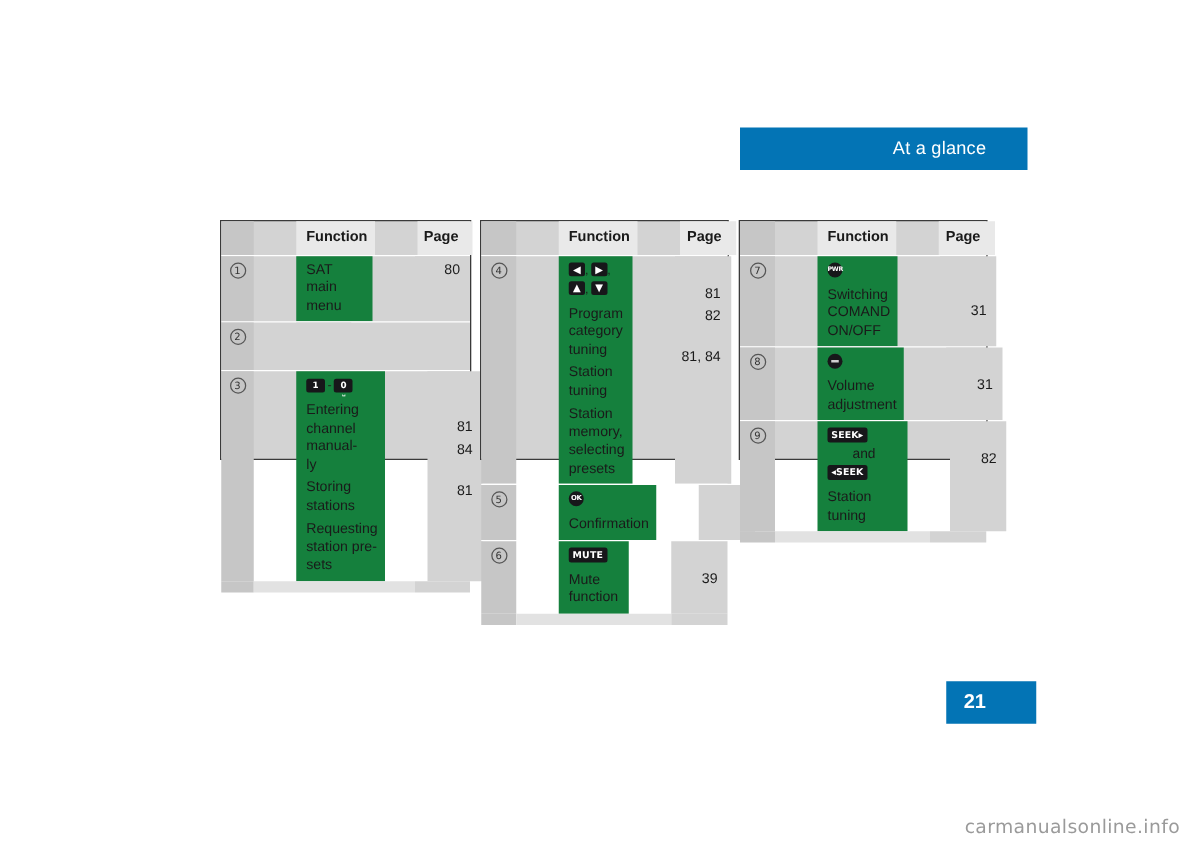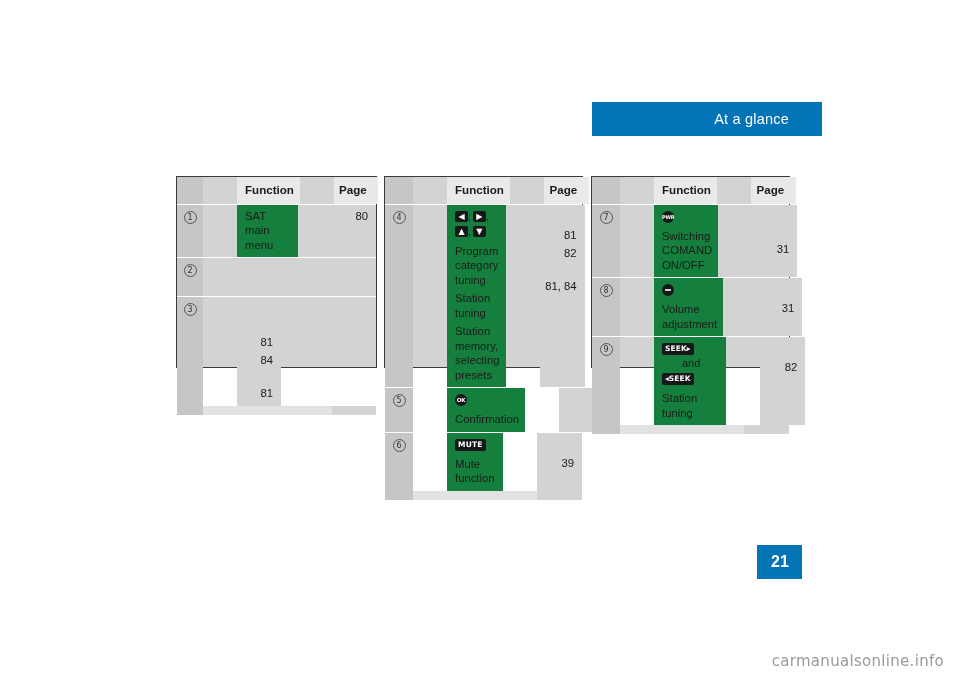--- a/index.html
+++ b/index.html
@@ -25,21 +25,21 @@
     font-size:14.5px;
     font-weight:normal;
     letter-spacing:.2px;
     padding-right:33px;
   }
 
   
   .page-number-block{
     position:absolute;
     left:757px; top:545px;
-    width:45px; height:34px;
+    width:72px; height:34px;
     background:#0374b5;
     display:flex; align-items:center;
   }
   .page-number-block .num{
     color:#ffffff; font-size:16px; font-weight:bold;
     padding-left:14px;
   }
 
   
   .watermark{
@@ -236,20 +236,31 @@
         </div>
         <div class="row sep">
           <div class="c-num"><span class="circ">2</span></div>
           <div class="c-pg">
             <div>&nbsp;</div>
             <div>&nbsp;</div>
           </div>
         </div>
         <div class="row sep">
           <div class="c-num"><span class="circ">3</span></div>
+          <div class="c-fn">
+            <div class="glyphline"><span class="keybtn num">1</span><span class="dash">-</span><span class="keybtn num">0<span class="sub">␣</span></span></div>
+            <div class="sp4"></div>
+            <div>Entering channel manual-</div>
+            <div>ly</div>
+            <div class="sp4"></div>
+            <div>Storing stations</div>
+            <div class="sp4"></div>
+            <div>Requesting station pre-</div>
+            <div>sets</div>
+          </div>
           <div class="c-pg">
             <div style="line-height: 15px;">&nbsp;</div>
             <div class="sp4"></div>
             <div>&nbsp;</div>
             <div>81</div>
             <div class="sp4"></div>
             <div>84</div>
             <div class="sp4"></div>
             <div>&nbsp;</div>
             <div>81</div>

